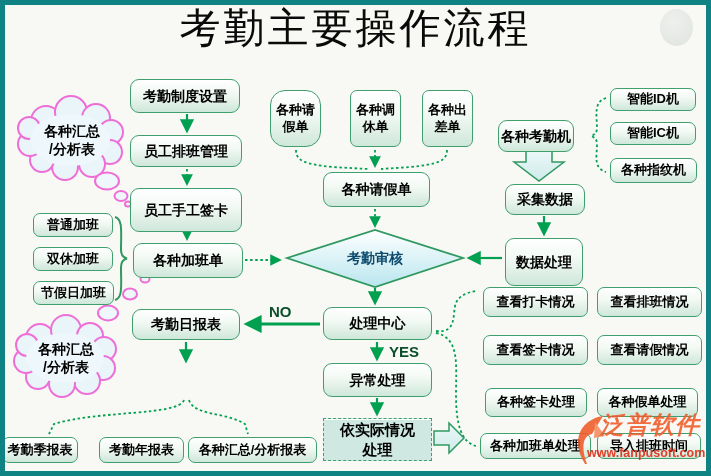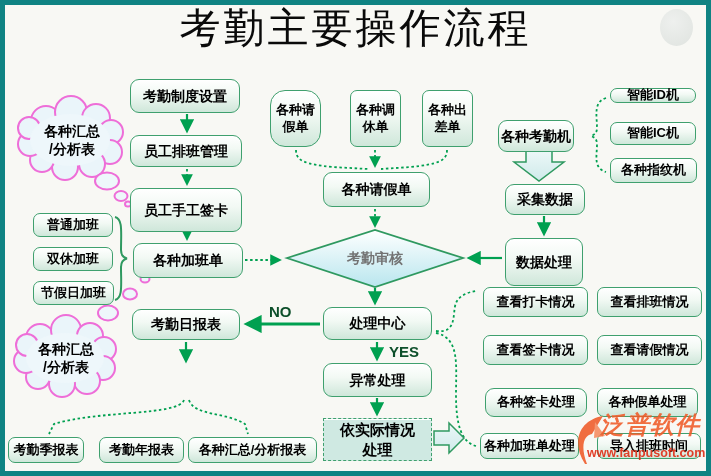--- a/index.html
+++ b/index.html
@@ -15,21 +15,21 @@
         display:flex;align-items:center;justify-content:center;text-align:center;
         font-weight:bold;font-size:14px;line-height:1.3;color:#000;z-index:2;
         box-shadow:inset 0 1px 0 #ffffff;}
   .small{font-size:13px;border-radius:7px;}
   .preline{white-space:pre-line;}
   .dashedbox{border:1.6px dashed #3fa06e;border-radius:0;background:#cfe9e2;font-size:15px;}
   .cloud-text{position:absolute;z-index:2;text-align:center;font-weight:bold;font-size:14px;
               line-height:1.25;color:#000;white-space:pre-line;}
   .flag{position:absolute;z-index:3;font-weight:bold;font-size:15px;color:#0d4f2a;
         font-family:"Liberation Sans","DejaVu Sans",sans-serif;}
-  .diamond-label{position:absolute;z-index:2;text-align:center;font-weight:bold;font-size:14px;color:#737373;}
+  .diamond-label{position:absolute;z-index:2;text-align:center;font-weight:bold;font-size:14px;color:#0c4a6e;}
   .watermark{position:absolute;left:563px;top:408px;width:152px;height:62px;z-index:6;opacity:.88;text-align:center;}
   .wm-brand{position:absolute;left:37px;top:1px;font-size:24px;font-weight:bold;font-style:italic;
             color:#f05a28;letter-spacing:1px;white-space:nowrap;}
   .wm-url{position:absolute;left:24px;top:38px;font-size:12.5px;font-weight:bold;color:#e02810;
           font-family:"Liberation Sans","DejaVu Sans",sans-serif;white-space:nowrap;}
   .grey-blob{position:absolute;left:660px;top:9px;width:33px;height:37px;border-radius:50%;
              background:radial-gradient(circle at 40% 35%,#eef0ee,#dfe3df);z-index:2;}
 </style>
 </head>
 <body>
@@ -141,53 +141,53 @@
 /分析表</div>
 
   <div class="node" style="left:130px;top:79px;width:110px;height:34px;">考勤制度设置</div>
   <div class="node" style="left:130px;top:135px;width:112px;height:32px;">员工排班管理</div>
   <div class="node" style="left:130px;top:188px;width:112px;height:44px;">员工手工签卡</div>
   <div class="node" style="left:133px;top:243px;width:110px;height:35px;">各种加班单</div>
   <div class="node small" style="left:33px;top:213px;width:80px;height:24px;">普通加班</div>
   <div class="node small" style="left:33px;top:247px;width:80px;height:24px;">双休加班</div>
   <div class="node small" style="left:33px;top:281px;width:81px;height:24px;">节假日加班</div>
   <div class="node" style="left:132px;top:309px;width:108px;height:31px;">考勤日报表</div>
-  <div class="node small" style="left:8px;top:437px;width:76px;height:26px;text-align:center;">考勤季报表</div>
+  <div class="node small" style="left:2px;top:437px;width:76px;height:26px;text-align:center;">考勤季报表</div>
   <div class="node small" style="left:99px;top:437px;width:85px;height:26px;">考勤年报表</div>
   <div class="node small" style="left:188px;top:437px;width:129px;height:26px;">各种汇总/分析报表</div>
 
   <div class="node small preline" style="left:270px;top:90px;width:51px;height:57px;border-radius:15px;">各种请
 假单</div>
   <div class="node small preline" style="left:350px;top:90px;width:51px;height:57px;">各种调
 休单</div>
   <div class="node small preline" style="left:422px;top:90px;width:51px;height:57px;">各种出
 差单</div>
   <div class="node" style="left:323px;top:172px;width:107px;height:35px;">各种请假单</div>
   <div class="diamond-label" style="left:330px;top:250px;width:90px;">考勤审核</div>
   <div class="node" style="left:323px;top:307px;width:109px;height:33px;">处理中心</div>
   <div class="node" style="left:323px;top:363px;width:109px;height:34px;">异常处理</div>
   <div class="node dashedbox preline" style="left:323px;top:418px;width:109px;height:43px;">依实际情况
 处理</div>
 
   <div class="flag" style="left:269px;top:303px;">NO</div>
   <div class="flag" style="left:389px;top:343px;">YES</div>
 
   <div class="node" style="left:498px;top:120px;width:76px;height:32px;">各种考勤机</div>
-  <div class="node small" style="left:610px;top:88px;width:86px;height:15px;">智能ID机</div>
+  <div class="node small" style="left:610px;top:88px;width:86px;height:23px;">智能ID机</div>
   <div class="node small" style="left:610px;top:122px;width:86px;height:23px;">智能IC机</div>
   <div class="node small" style="left:610px;top:158px;width:87px;height:25px;">各种指纹机</div>
   <div class="node" style="left:505px;top:184px;width:80px;height:31px;">采集数据</div>
   <div class="node" style="left:505px;top:238px;width:78px;height:48px;">数据处理</div>
   <div class="node small" style="left:483px;top:287px;width:105px;height:30px;">查看打卡情况</div>
   <div class="node small" style="left:597px;top:287px;width:105px;height:30px;">查看排班情况</div>
   <div class="node small" style="left:483px;top:335px;width:105px;height:30px;">查看签卡情况</div>
   <div class="node small" style="left:597px;top:335px;width:105px;height:30px;">查看请假情况</div>
-  <div class="node small" style="left:485px;top:388px;width:102px;height:29px;border-radius:9px;">各种签卡处理</div>
+  <div class="node small" style="left:485px;top:388px;width:102px;height:29px;">各种签卡处理</div>
   <div class="node small" style="left:597px;top:388px;width:101px;height:29px;">各种假单处理</div>
-  <div class="node small" style="left:480px;top:433px;width:99px;height:26px;">各种加班单处理</div>
+  <div class="node small" style="left:480px;top:433px;width:111px;height:26px;">各种加班单处理</div>
   <div class="node small" style="left:597px;top:433px;width:104px;height:26px;">导入排班时间</div>
 
   <div class="watermark">
     <svg width="40" height="56" style="position:absolute;left:2px;top:4px;">
       <path d="M20,52 C6,30 14,8 38,4 L27,22 C19,23 15,34 22,52 Z" fill="#f05a28"></path>
       <path d="M30,10 L40,24 L29,26 Z" fill="#f58a5e"></path>
     </svg>
     <div class="wm-brand">泛普软件</div>
     <div class="wm-url">www.fanpusoft.com</div>
   </div>

